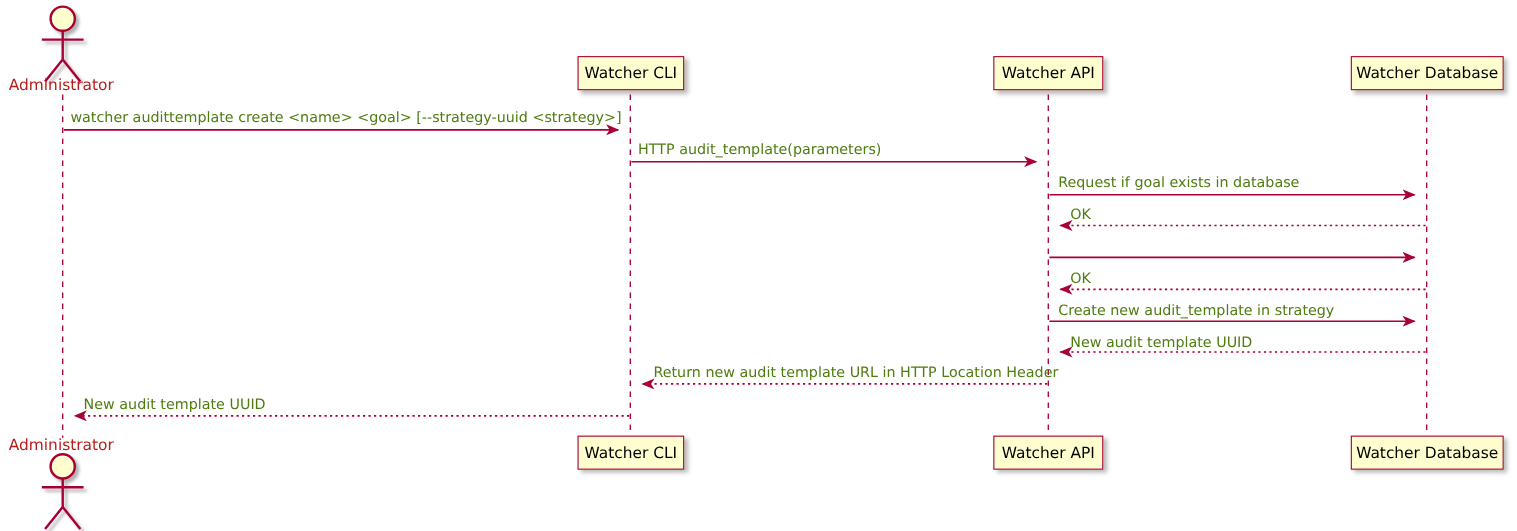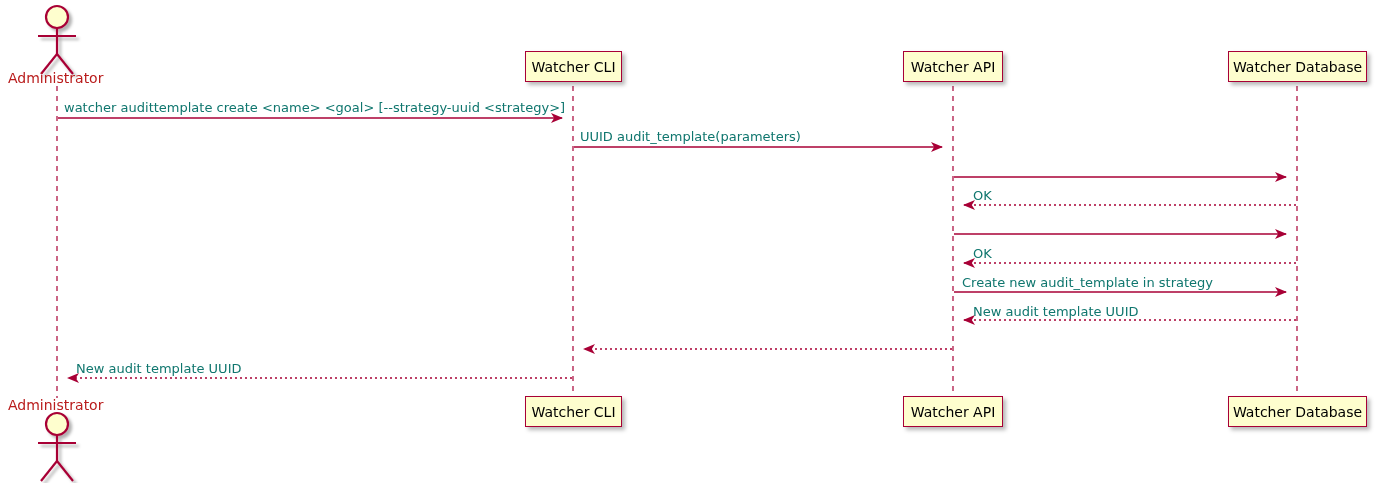--- a/index.html
+++ b/index.html
@@ -23,21 +23,21 @@
     position: absolute;
     left: 0;
     top: 0;
     width: 1379px;
     height: 483px;
   }
   .msg-label {
     position: absolute;
     font-family: "DejaVu Sans", sans-serif;
     font-size: 13px;
-    color: #0f766e;
+    color: #4d7c0f;
     white-space: nowrap;
     line-height: 14px;
   }
   .actor-label {
     position: absolute;
     font-family: "DejaVu Sans", sans-serif;
     font-size: 14px;
     color: #b91c1c;
     white-space: nowrap;
   }
@@ -128,20 +128,22 @@
     <span>Watcher API</span>
   </div>
   <div class="pbox" style="left:1228px; top:396px; width:139px; height:31px;">
     <span>Watcher Database</span>
   </div>
 
   <div class="actor-label" style="left:8px; top:70px;">Administrator</div>
   <div class="actor-label" style="left:8px; top:397px;">Administrator</div>
 
   <div class="msg-label" style="left:64px; top:101px;">watcher audittemplate create &lt;name&gt; &lt;goal&gt; [--strategy-uuid &lt;strategy&gt;]</div>
-  <div class="msg-label" style="left:580px; top:130px;">UUID audit_template(parameters)</div>
+  <div class="msg-label" style="left:580px; top:130px;">HTTP audit_template(parameters)</div>
+  <div class="msg-label" style="left:962px; top:160px;">Request if goal exists in database</div>
   <div class="msg-label" style="left:973px; top:189px;">OK</div>
   <div class="msg-label" style="left:973px; top:247px;">OK</div>
   <div class="msg-label" style="left:962px; top:276px;">Create new audit_template in strategy</div>
   <div class="msg-label" style="left:973px; top:305px;">New audit template UUID</div>
+  <div class="msg-label" style="left:594px; top:333px;">Return new audit template URL in HTTP Location Header</div>
   <div class="msg-label" style="left:76px; top:362px;">New audit template UUID</div>
 
 </div>
 
 </body></html>

